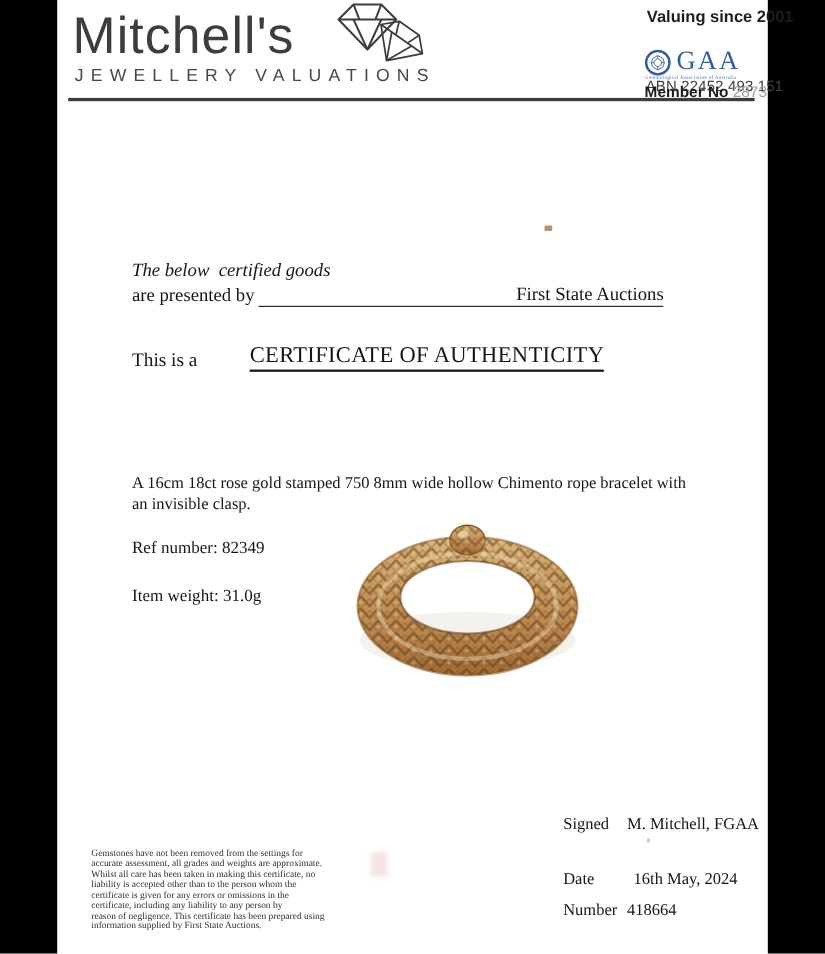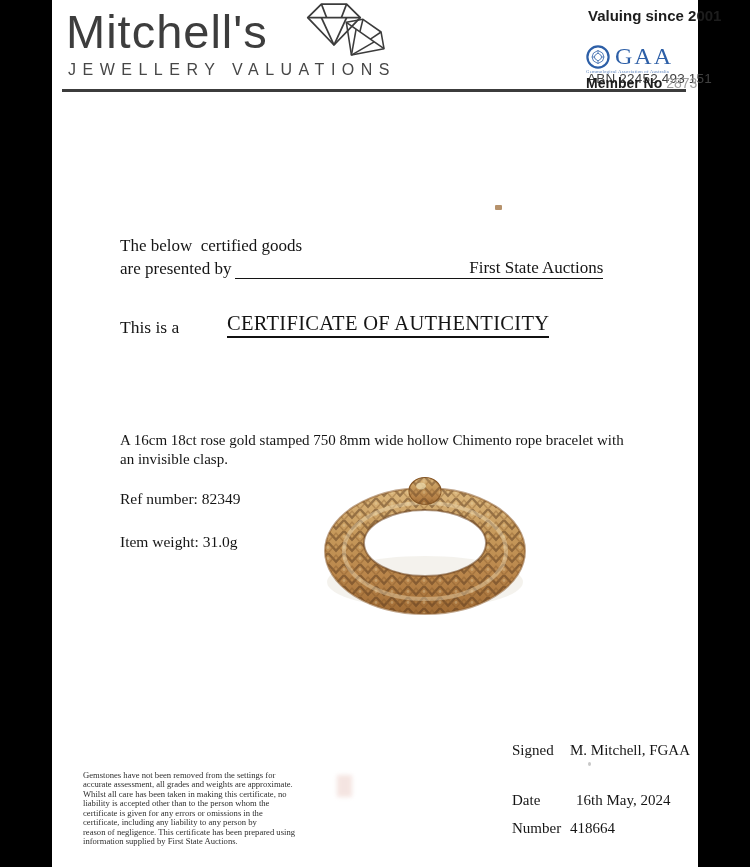--- a/index.html
+++ b/index.html
@@ -22,21 +22,21 @@
   .abn{left:587px;top:25px;font-size:13.5px;color:#404040;letter-spacing:.2px;margin-top:46px;}
   .gaa-row{left:585px;top:43px;display:flex;align-items:flex-end;gap:4px;}
   .gaa-acronym{font-family:"Liberation Serif",serif;font-size:24px;color:#2d5fa7;letter-spacing:2px;}
   .gaa-full{left:586px;top:69px;font-size:4.8px;color:#5b83bd;letter-spacing:.2px;}
   .member{left:586px;top:75px;font-size:14px;color:#1d1d1d;font-weight:700;}
   .member .num{font-weight:400;color:#9f9f9f;}
   .rule{left:62px;top:89px;width:624px;height:2.5px;background:#3c3c3c;}
 
   
   .serif{font-family:"Liberation Serif",serif;}
-  .line1{left:120px;top:236px;font-size:17px;white-space:pre-wrap;}
+  .line1{left:120px;top:236px;font-size:17px;white-space:pre-wrap;font-style:italic;}
   .line2{left:120px;top:258px;font-size:17px;text-align:right;}
   .blank-line{display:inline-block;width:368px;border-bottom:1.8px solid #141414;
       margin-left:4px;vertical-align:bottom;}
   .blank-line span{padding-left:86px;}
   .leadin{left:120px;top:317px;font-size:17.5px;}
   .cert-title{left:227px;top:312px;font-size:20.5px;font-weight:400;
       border-bottom:2.5px solid #111;padding-bottom:1px;letter-spacing:.3px;}
   .descr{left:120px;top:431px;width:505px;font-size:15px;line-height:18.5px;white-space:pre-line;}
   .ref{left:120px;top:490px;font-size:15.5px;}
   .weight{left:120px;top:533px;font-size:15.5px;}

